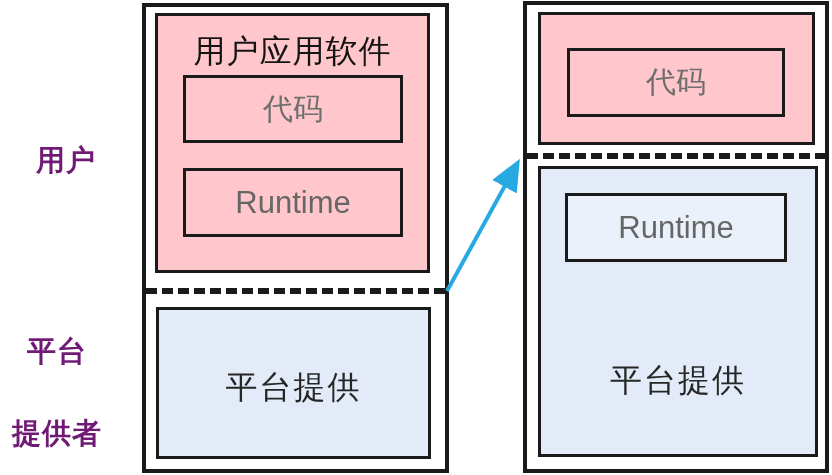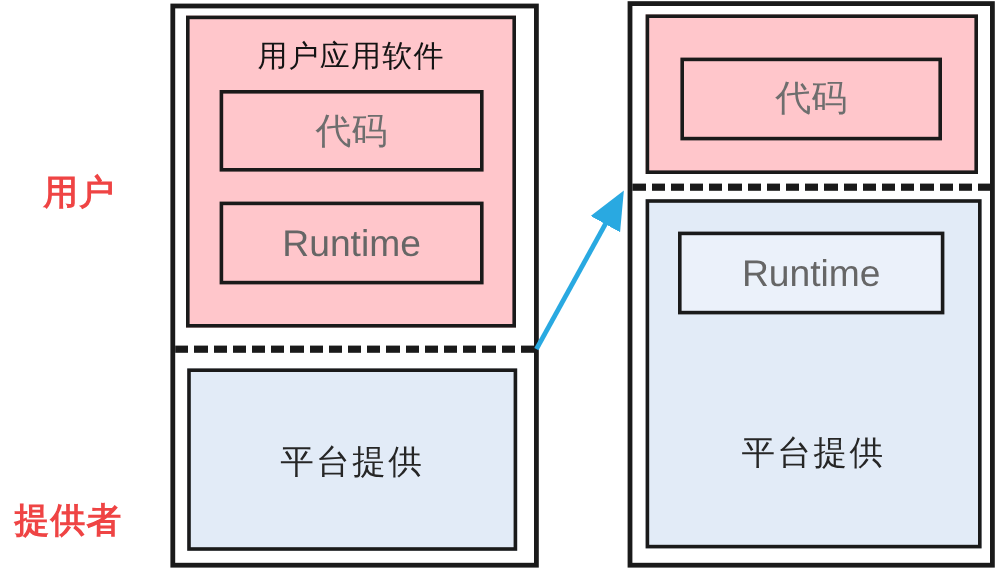--- a/index.html
+++ b/index.html
@@ -17,64 +17,65 @@
   body{
     font-family:"Liberation Sans","DejaVu Sans",sans-serif;
     background:var(--background);
   }
   .canvas{
     position:relative;width:832px;height:475px;
     background:var(--background);overflow:hidden;
   }
   .side-label{
     position:absolute;width:110px;text-align:center;
-    font-size:29px;font-weight:700;color:#ef4444;
+    font-size:29px;font-weight:700;color:#701a75;
     letter-spacing:1px;white-space:nowrap;
   }
   .outer-box{
     position:absolute;border:4px solid var(--border-color);
     background:var(--background);
   }
   .pink-box{
     position:absolute;background:var(--pink-fill);
     border:3px solid var(--border-color);
   }
   .chip{
     position:absolute;display:flex;align-items:center;justify-content:center;
     border:3px solid var(--border-color);
     color:var(--muted-text);
   }
   .chip.pink{background:var(--pink-fill);font-size:30px;}
   .chip.lightblue{background:var(--runtime-box-fill);font-size:30px;}
   .chip .runtime-text{font-size:31px;color:#666;}
   .app-title{
     position:absolute;left:0;right:0;top:14px;text-align:center;
-    font-size:25px;color:#141414;letter-spacing:1px;
+    font-size:32px;color:#141414;letter-spacing:1px;
   }
   .blue-box{
     position:absolute;background:var(--blue-fill);
     border:3px solid var(--border-color);
   }
   .blue-box .center-label{
     position:absolute;left:0;right:0;text-align:center;
-    font-size:28px;color:var(--dark-text);letter-spacing:2px;
+    font-size:32px;color:var(--dark-text);letter-spacing:2px;
   }
   .dashed-line{
     position:absolute;height:6px;
     background:repeating-linear-gradient(90deg,
       var(--border-color) 0 11px, transparent 11px 16px);
   }
   .arrow-svg{position:absolute;overflow:visible;}
 </style>
 </head>
 <body>
 
 <div class="canvas">
 
   <div class="side-label" style="left:11px;top:141px;">用户</div>
+  <div class="side-label" style="left:2px;top:332px;">平台</div>
   <div class="side-label" style="left:2px;top:414px;">提供者</div>
 
   <div class="outer-box" style="left:142px;top:3px;width:307px;height:470px;"></div>
 
   <div class="pink-box" style="left:155px;top:13px;width:275px;height:260px;">
     <div class="app-title">用户应用软件</div>
   </div>
 
   <div class="chip pink" style="left:183px;top:75px;width:220px;height:68px;">
     <span>代码</span>

